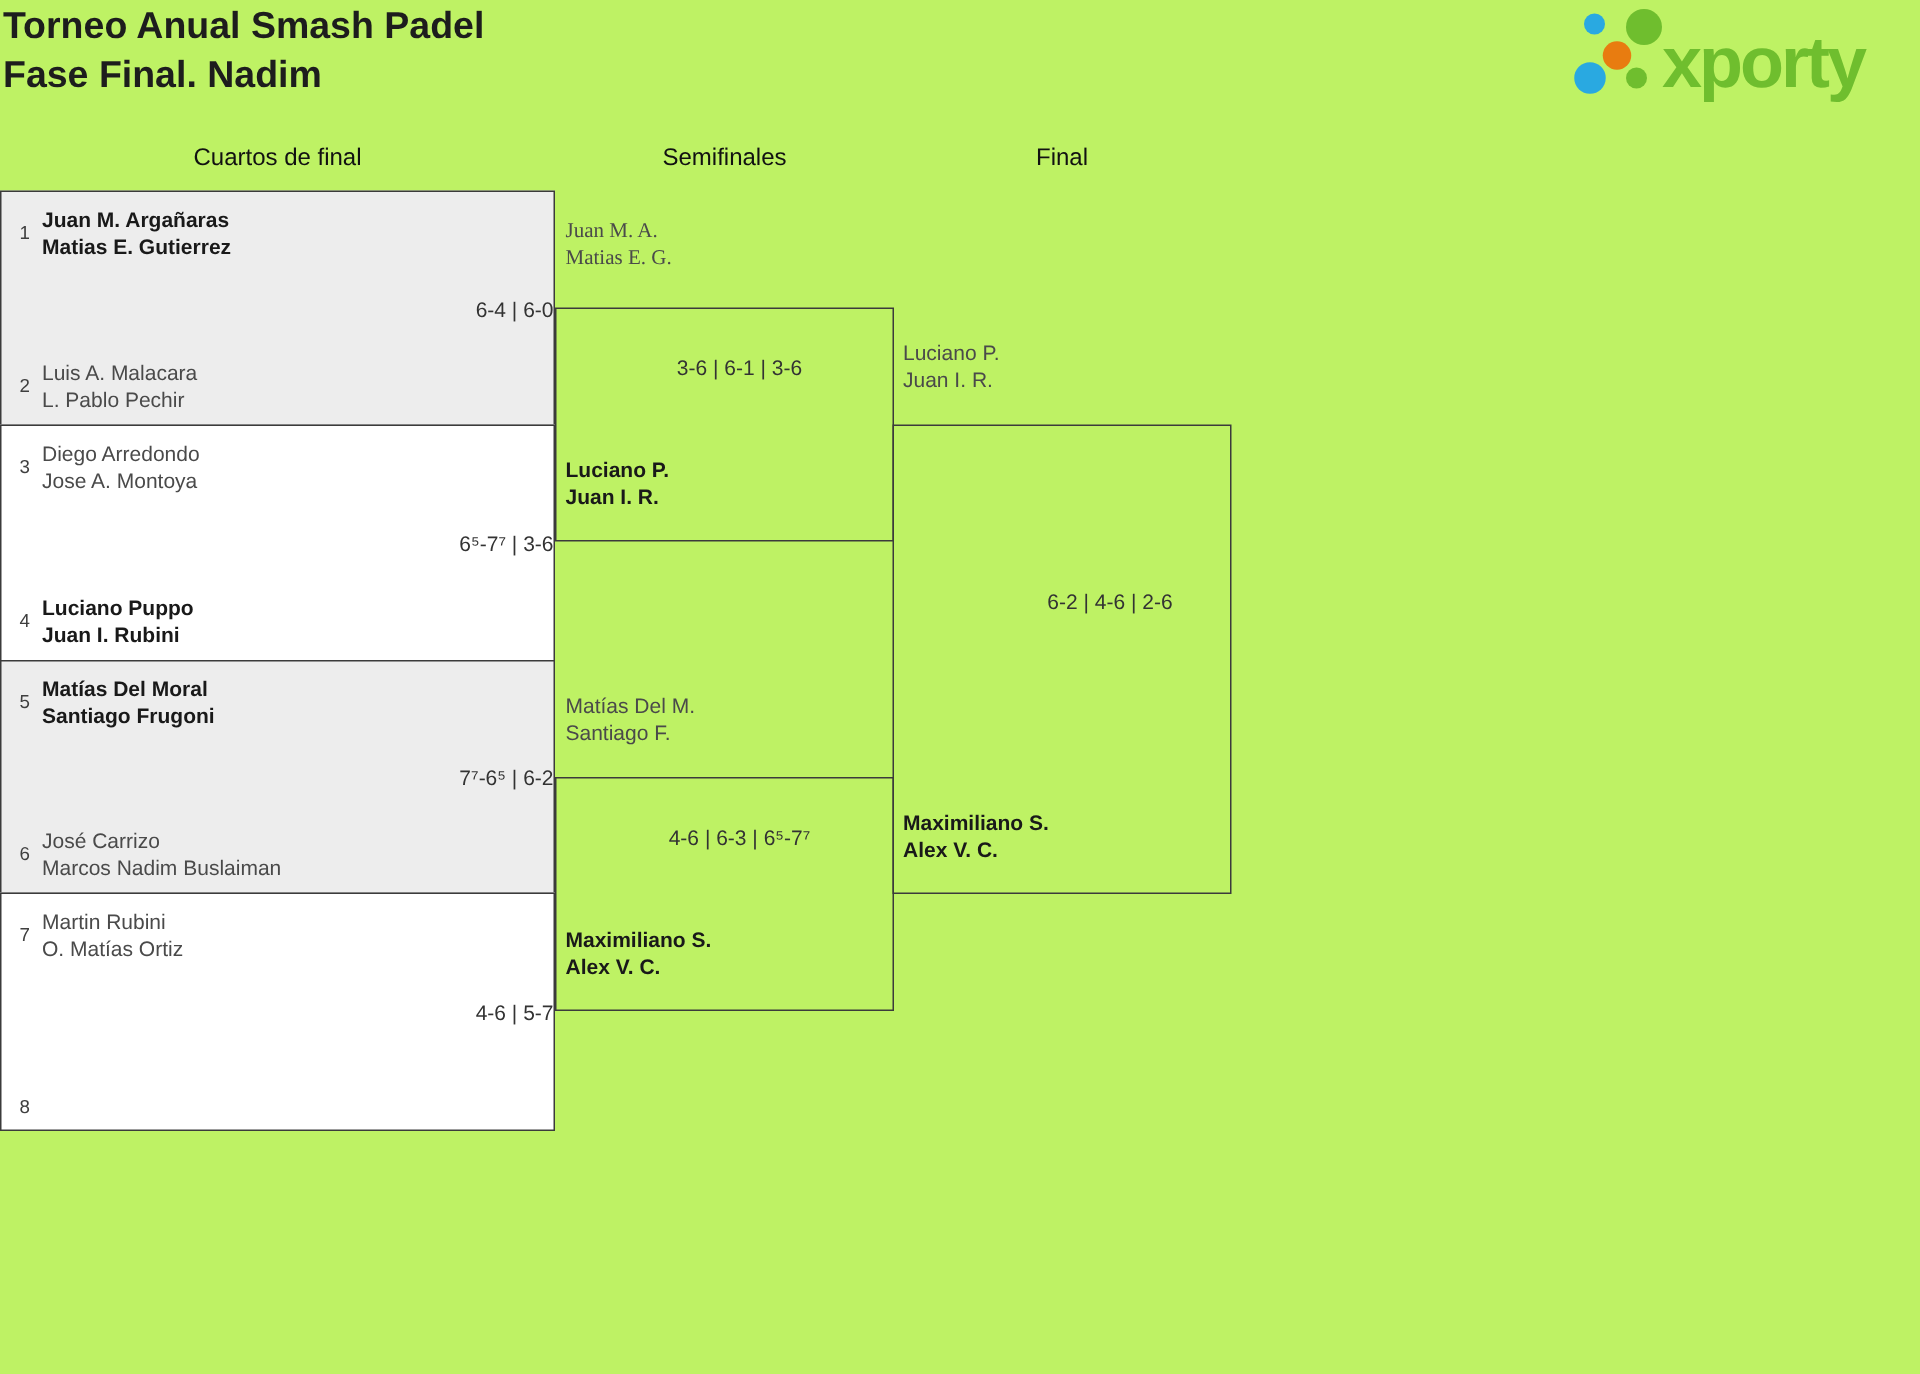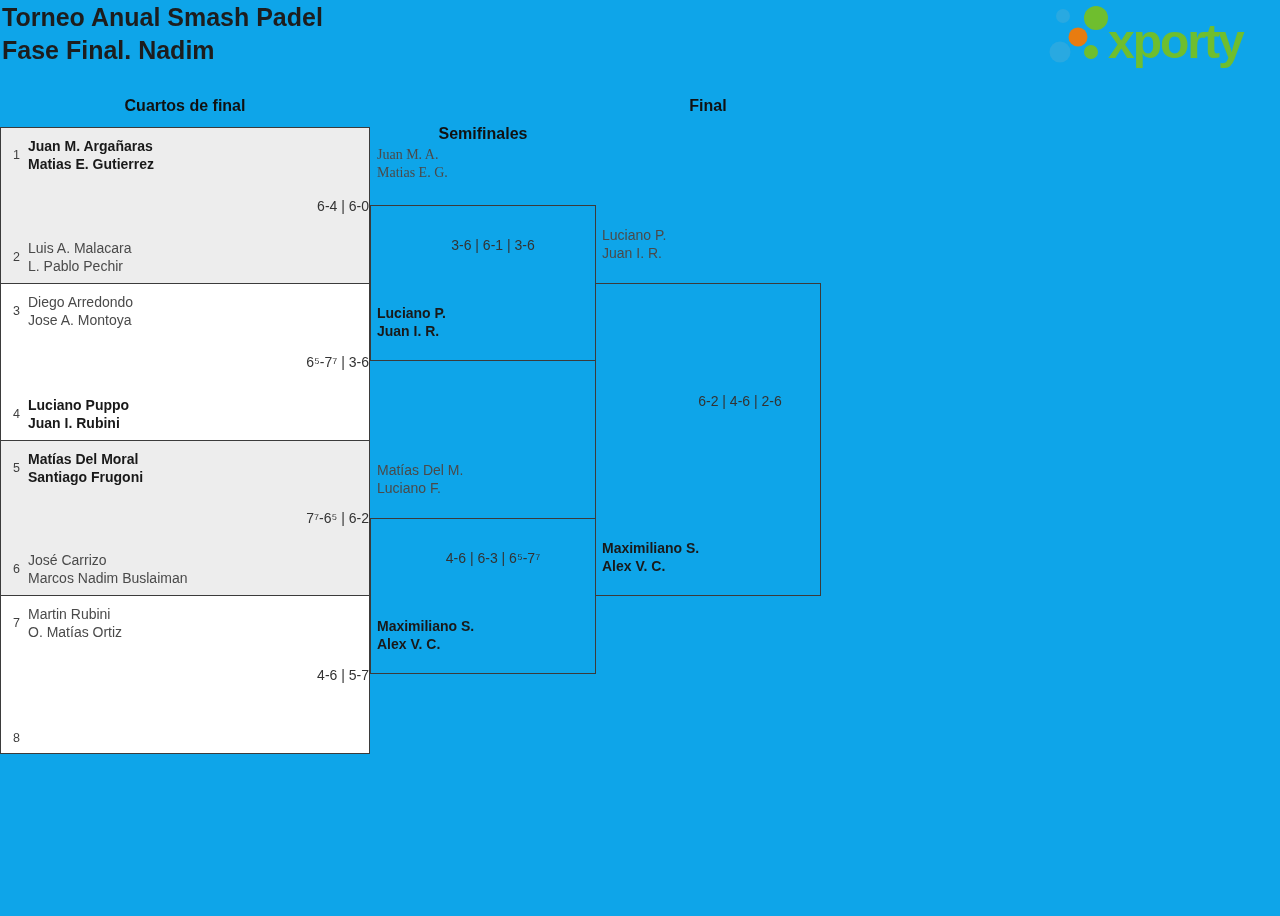--- a/index.html
+++ b/index.html
@@ -1,45 +1,45 @@
 <!DOCTYPE html>
 <html><head>
 <meta charset="utf-8">
 <style>
   * { margin: 0; padding: 0; box-sizing: border-box; }
   html, body { background: #ffffff; }
   .page {
     position: relative;
     width: 1280px;
     height: 916px;
-    background: #0ea5e9;
+    background: #bef264;
     overflow: hidden;
     font-family: "Liberation Sans", "DejaVu Sans", sans-serif;
     color: #1d1d1d;
   }
   .title {
     position: absolute;
     left: 2px;
     top: 1px;
     font-size: 25px;
     line-height: 33px;
     font-weight: 700;
     color: #1d1d1d;
   }
   .logo-svg { position: absolute; left: 1046px; top: 2px; }
   .round-header {
     position: absolute;
     top: 97px;
     font-size: 16px;
-    font-weight: 700;
+    font-weight: 400;
     color: #111111;
     text-align: center;
   }
   .rh-qf { left: 0;     width: 370px; }
-  .rh-sf { left: 370px; width: 226px; margin-top: 28px; }
+  .rh-sf { left: 370px; width: 226px; }
   .rh-f  { left: 595px; width: 226px; }
 
   .box { position: absolute; border: 1px solid #3b3b3b; background: transparent; }
   .qf  { left: 0; width: 370px; background: #ffffff; }
   .qf.shaded { background: #ededed; }
   .sfbox, .finbox { left: 370px; width: 226px; }
 
   .team { position: absolute; left: 8px; display: flex; align-items: center; }
   .team.top    { top: 9px; }
   .team.bottom { bottom: 8px; }
@@ -176,21 +176,21 @@
   </div>
   <div class="float-score" style="left:370px;top:237px;">3-6 | 6-1 | 3-6</div>
   <div class="float-label winner" style="left:377px;top:304px;">
     <div>Luciano P.</div>
     <div>Juan I. R.</div>
   </div>
 
   <div class="box sfbox" style="top:518px;height:156px;"></div>
   <div class="float-label" style="left:377px;top:461px;">
     <div>Matías Del M.</div>
-    <div>Luciano F.</div>
+    <div>Santiago F.</div>
   </div>
   <div class="float-score" style="left:370px;top:550px;">4-6 | 6-3 | 6⁵-7⁷</div>
   <div class="float-label winner" style="left:377px;top:617px;">
     <div>Maximiliano S.</div>
     <div>Alex V. C.</div>
   </div>
 
   <div class="box finbox" style="left:595px;top:283px;height:313px;"></div>
   <div class="float-label" style="left:602px;top:226px;">
     <div>Luciano P.</div>

